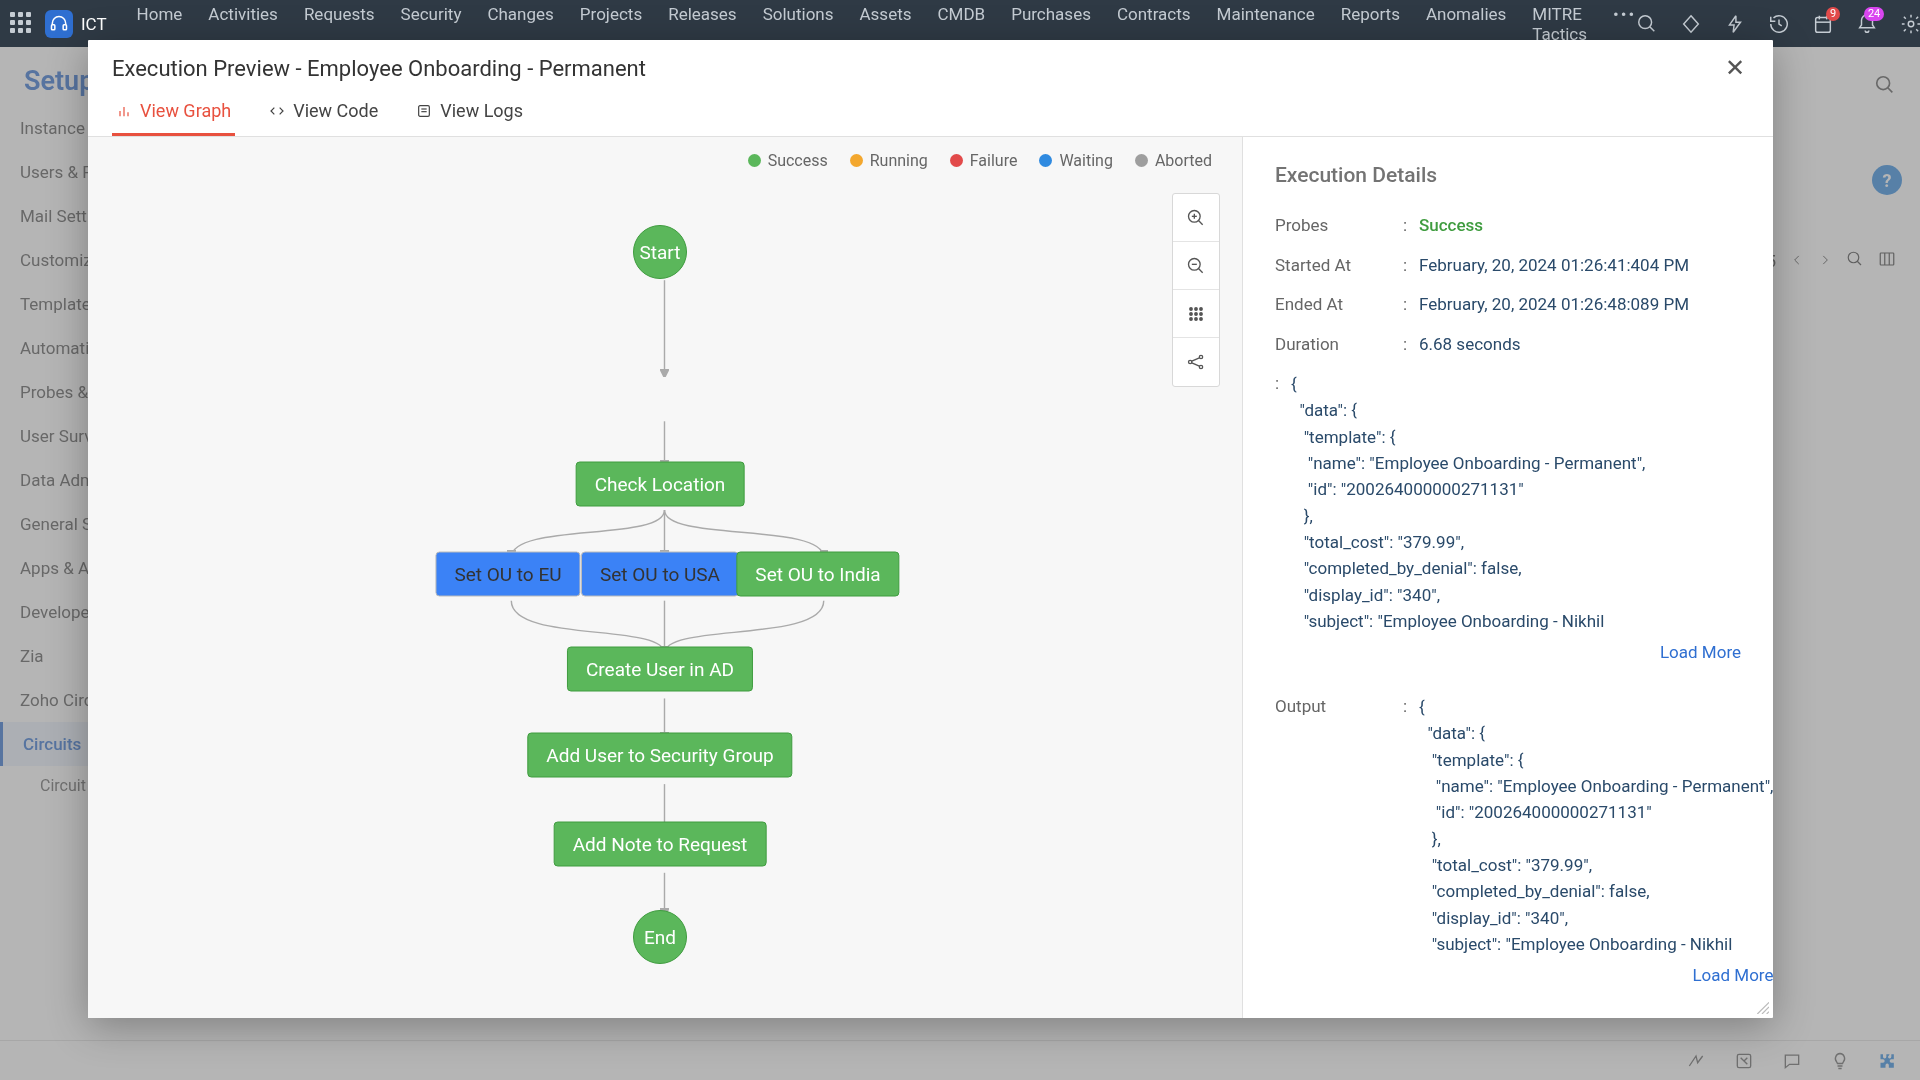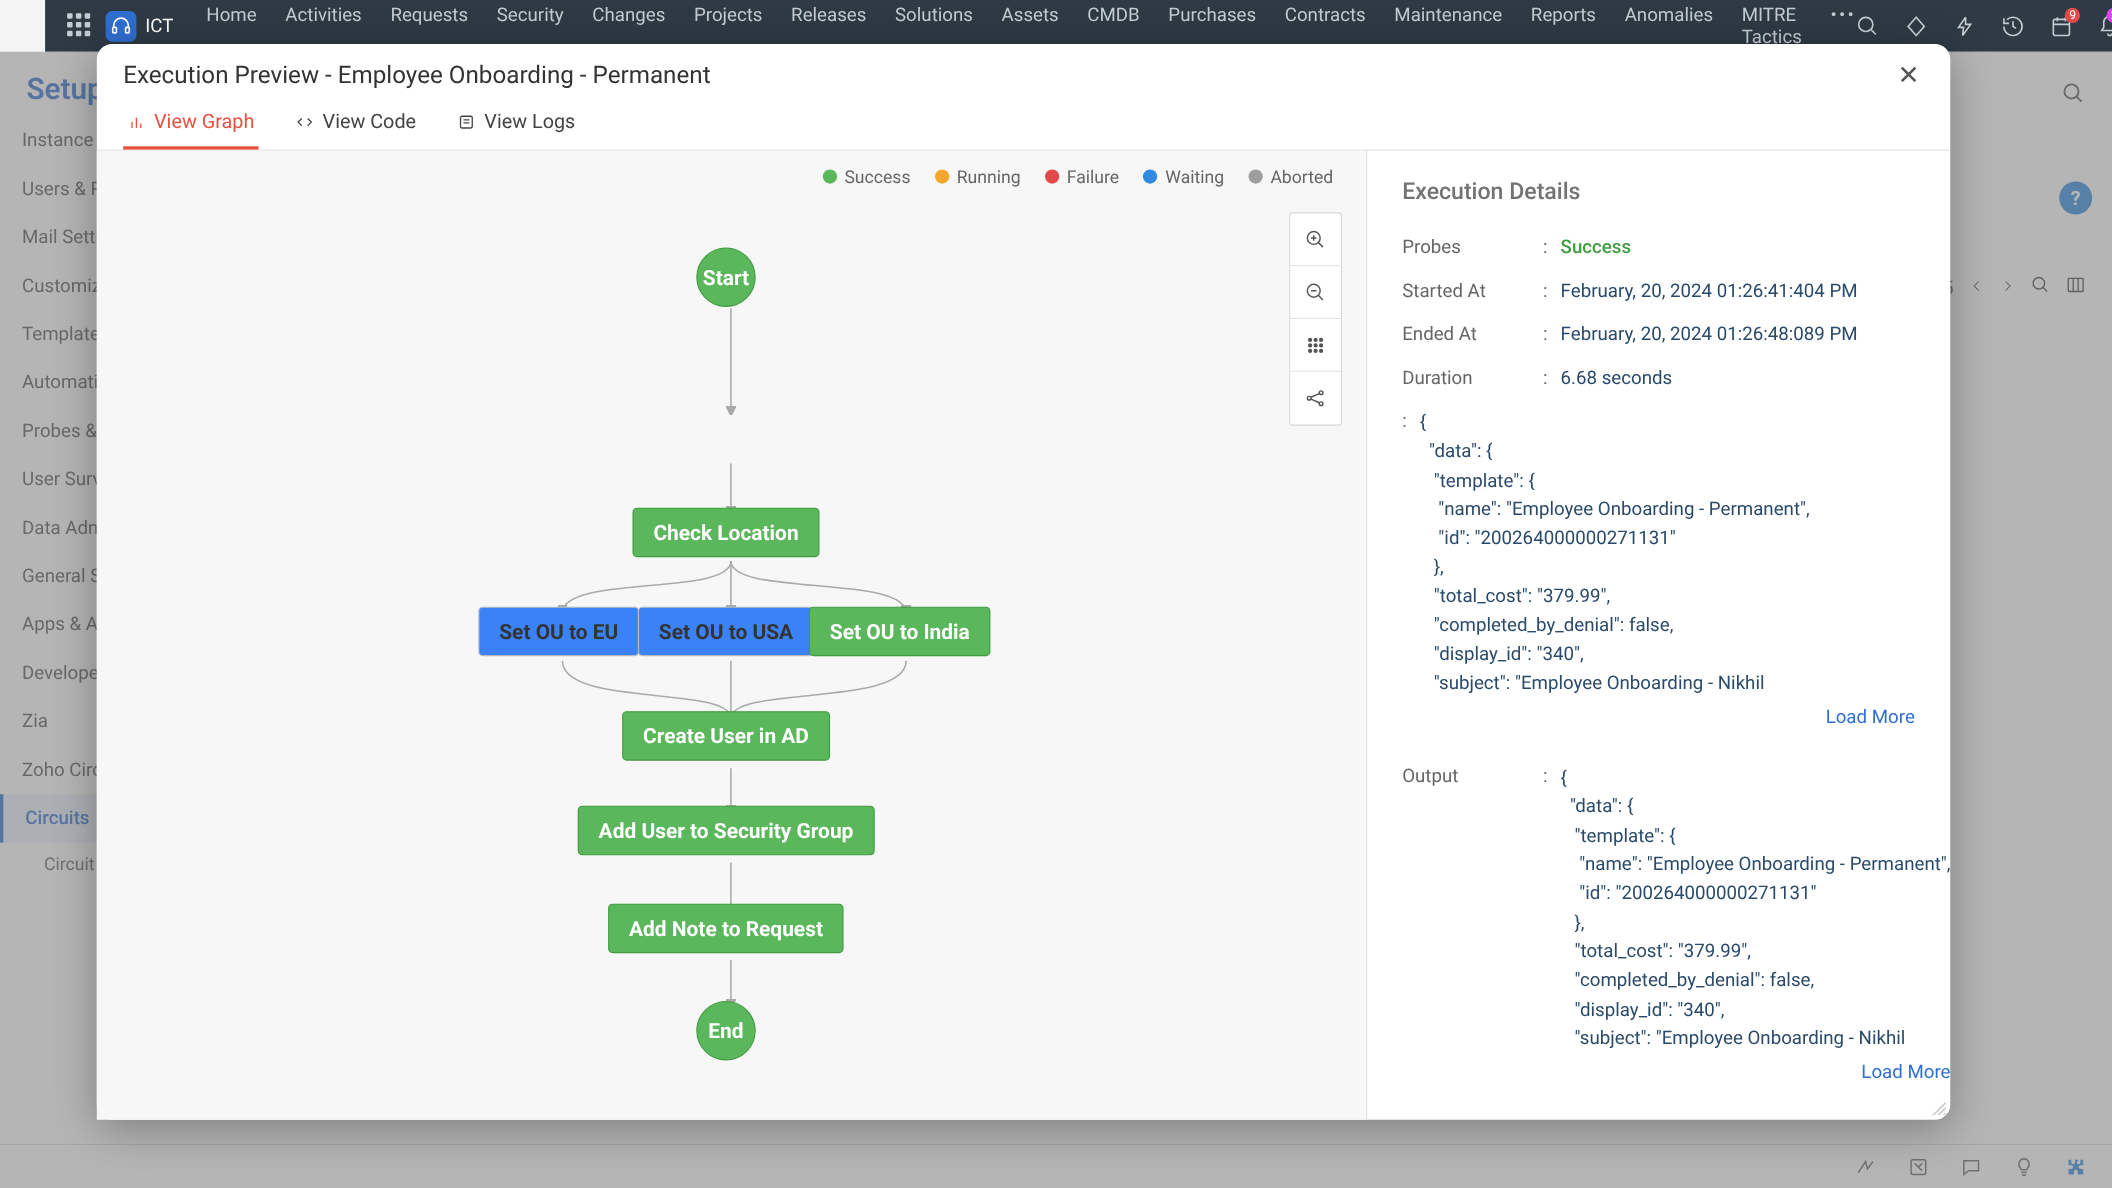--- a/index.html
+++ b/index.html
@@ -1,19 +1,19 @@
 <!DOCTYPE html>
 <html><head>
 <meta charset="utf-8">
 <style>
   * { box-sizing: border-box; margin: 0; padding: 0; }
   html, body { width: 1920px; height: 1080px; font-family: -apple-system, 'Segoe UI', Roboto, sans-serif; overflow: hidden; background: #f5f5f5; }
   
   
-  .topbar { position: absolute; top:0; left:0; right:0; height: 47px; background: #2f3a45; color: #c5ccd3; display: flex; align-items: center; padding: 0 20px; font-size: 17px; margin-left: 41px; }
+  .topbar { position: absolute; top:0; left:0; right:0; height: 47px; background: #2f3a45; color: #c5ccd3; display: flex; align-items: center; padding: 0 10px; font-size: 17px; }
   .topbar .apps-icon { width: 24px; height:24px; display:grid; grid-template-columns:repeat(3,5px); grid-template-rows:repeat(3,5px); gap:3px; margin-right: 14px; cursor:pointer; }
   .topbar .apps-icon span { background:#c5ccd3; border-radius:1px; }
   .topbar .logo { display:flex; align-items:center; gap:8px; margin-right: 30px; color:#fff; }
   .topbar .logo-icon { width:28px; height:28px; border-radius:6px; background:#2f6fd1; display:flex; align-items:center; justify-content:center; }
   .topbar .logo-icon svg { width:20px; height:20px; }
   .topbar .nav { display:flex; gap:26px; }
   .topbar .nav span { cursor:pointer; }
   .topbar .nav .more { letter-spacing:2px; }
   .topbar .right { margin-left:auto; display:flex; align-items:center; gap:22px; }
   .topbar .right .ic { width:22px; height:22px; display:flex; align-items:center; justify-content:center; cursor:pointer; position:relative; }
@@ -30,41 +30,41 @@
   .sidebar-bg .item.active { color:#2f6fd1; background:#eaf2fc; border-left:3px solid #2f6fd1; font-weight:500; }
   .sidebar-bg .subitem { padding:10px 20px 10px 40px; font-size:16px; color:#666; }
   .help-badge { position:absolute; top:165px; right:18px; width:30px; height:30px; border-radius:50%; background:#2f8ae0; color:#fff; display:flex; align-items:center; justify-content:center; font-weight:bold; font-size:18px; }
   .page-counter { position:absolute; top:250px; right:24px; display:flex; align-items:center; gap:14px; font-size:17px; color:#444; }
   .page-counter svg { stroke:#444; stroke-width:1.6; fill:none; }
 
   
   .dim { position:absolute; top:47px; left:0; right:0; bottom:0; background:rgba(120,120,120,0.55); }
 
   
-  .modal { position:absolute; left:88px; top:40px; width:1685px; height:978px; background:#fff; border-radius:14px; box-shadow:0 8px 40px rgba(0,0,0,.3); display:flex; flex-direction:column; }
+  .modal { position:absolute; left:88px; top:40px; width:1685px; height:978px; background:#fff; border-radius:1px; box-shadow:0 8px 40px rgba(0,0,0,.3); display:flex; flex-direction:column; }
   .modal-header { padding:14px 24px 6px; display:flex; align-items:center; }
   .modal-header h2 { font-size:22px; font-weight:400; color:#333; }
   .modal-header .close { margin-left:auto; cursor:pointer; font-size:24px; color:#555; width:28px; height:28px; display:flex; align-items:center; justify-content:center; }
   .modal-tabs { display:flex; gap:30px; padding:0 24px; border-bottom:1px solid #e0e0e0; }
   .modal-tabs .tab { display:flex; align-items:center; gap:8px; padding:12px 4px; font-size:18px; color:#444; cursor:pointer; border-bottom:3px solid transparent; }
   .modal-tabs .tab.active { color:#e8513f; border-bottom-color:#e8513f; }
   .modal-tabs .tab svg { width:16px; height:16px; stroke:currentColor; fill:none; stroke-width:1.8; }
 
   .modal-body { flex:1; display:flex; min-height:0; }
   .graph-pane { flex:1; position:relative; background:#f7f7f7; border-right:1px solid #e0e0e0; }
   .legend { position:absolute; top:14px; right:30px; display:flex; gap:22px; font-size:16px; color:#666; }
   .legend span { display:flex; align-items:center; gap:7px; }
   .legend .dot { width:13px; height:13px; border-radius:50%; }
   .tool-col { position:absolute; top:56px; right:22px; width:48px; background:#fff; border:1px solid #d8d8d8; border-radius:3px; }
   .tool-col .tb { height:48px; display:flex; align-items:center; justify-content:center; border-bottom:1px solid #e4e4e4; cursor:pointer; }
   .tool-col .tb:last-child { border-bottom:none; }
   .tool-col svg { width:20px; height:20px; stroke:#555; fill:none; stroke-width:1.6; }
 
   
-  .graph { position:absolute; inset:0;font-weight:bold; }
+  .graph { position:absolute; inset:0; }
   .node { position:absolute; background:#5bb75b; color:#fff; border:1px solid #3f9c3f; border-radius:4px; padding:10px 18px; font-size:19px; text-align:center; transform:translate(-50%,-50%); white-space:nowrap; }
   .node.white { background:#3b82f6; color:#333; border:1px solid #bbb; }
   .node.circle { width:54px; height:54px; border-radius:50%; padding:0; display:flex; align-items:center; justify-content:center; }
   svg.edges { position:absolute; inset:0; width:100%; height:100%; }
   svg.edges path { stroke:#aaa; stroke-width:1.4; fill:none; }
   svg.edges .arrow { fill:#aaa; }
 
   
   .details { width:530px; padding:26px 32px; overflow-y:auto; font-size:17px; color:#333; }
   .details h3 { font-size:21px; font-weight:500; color:#737373; margin-bottom:26px; }

